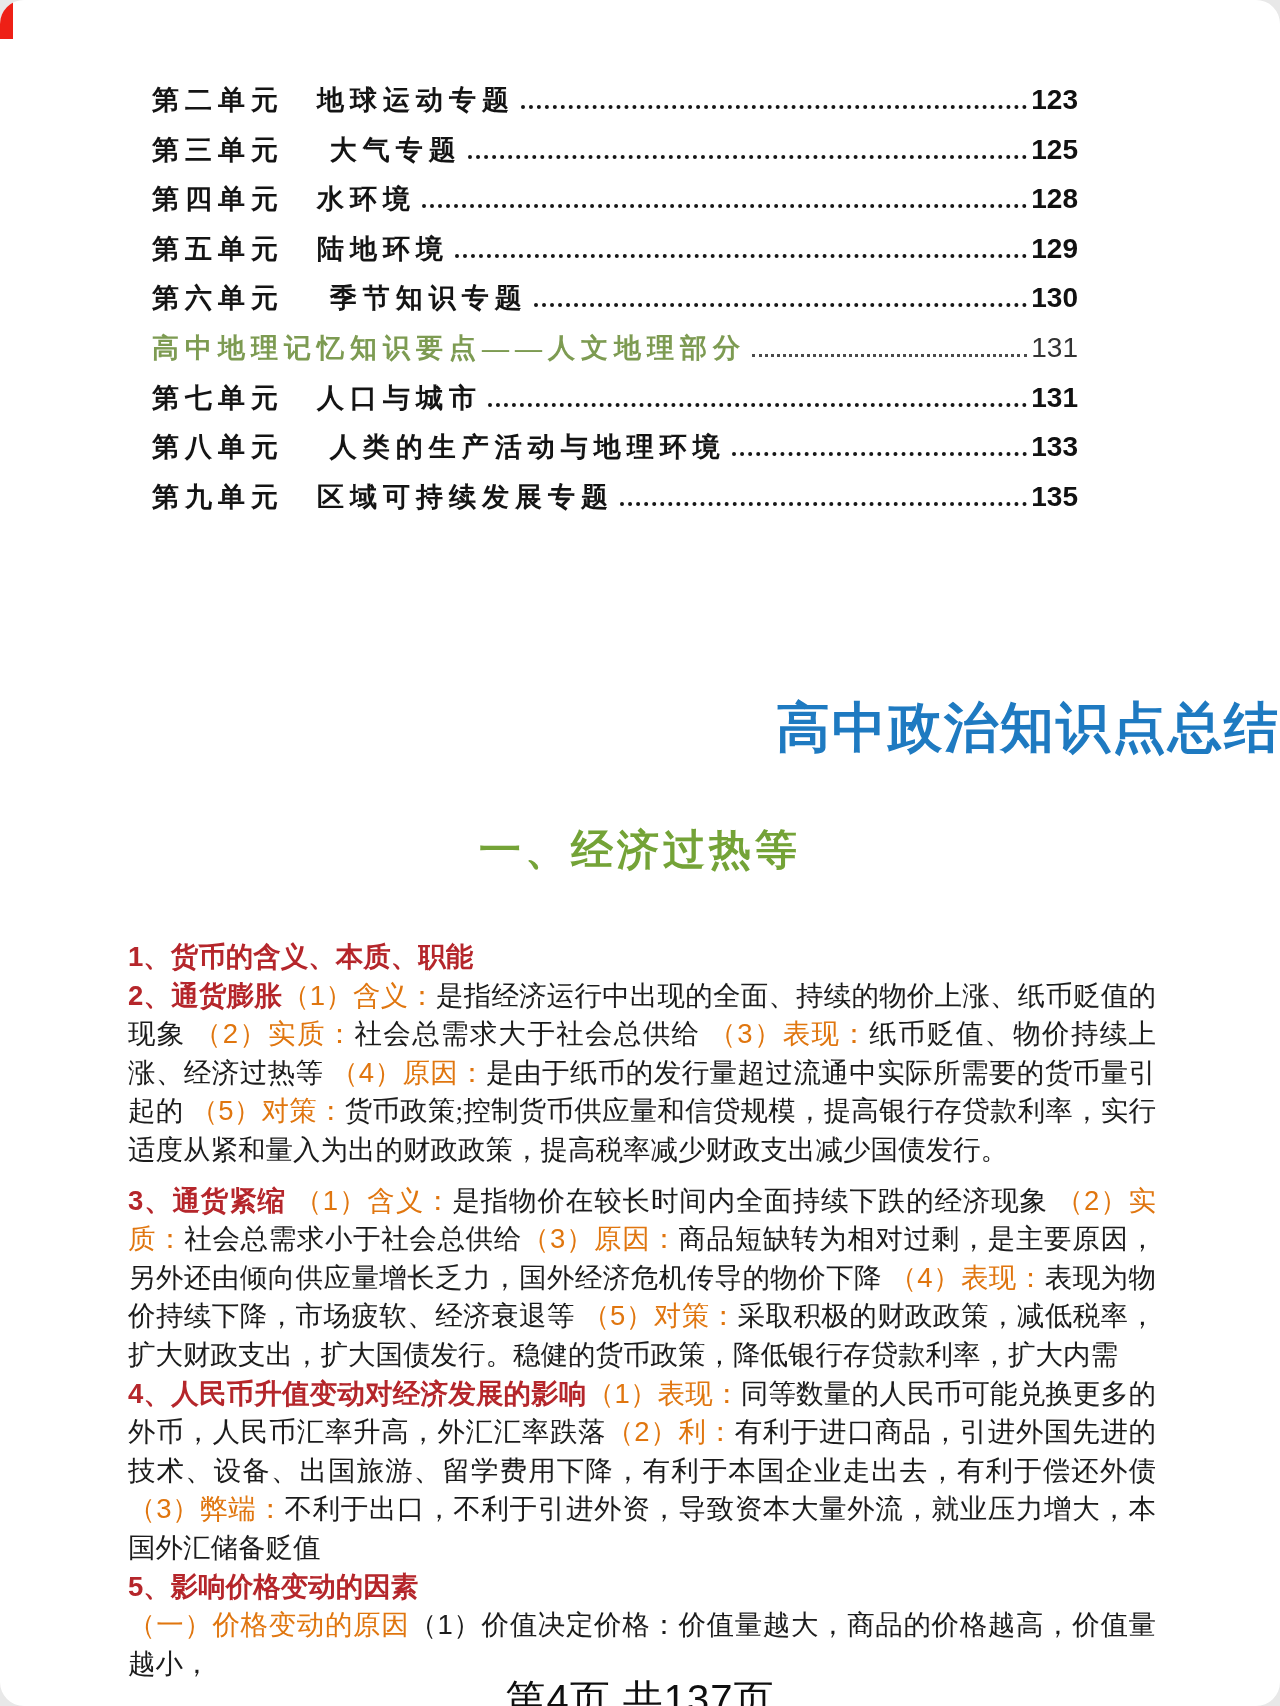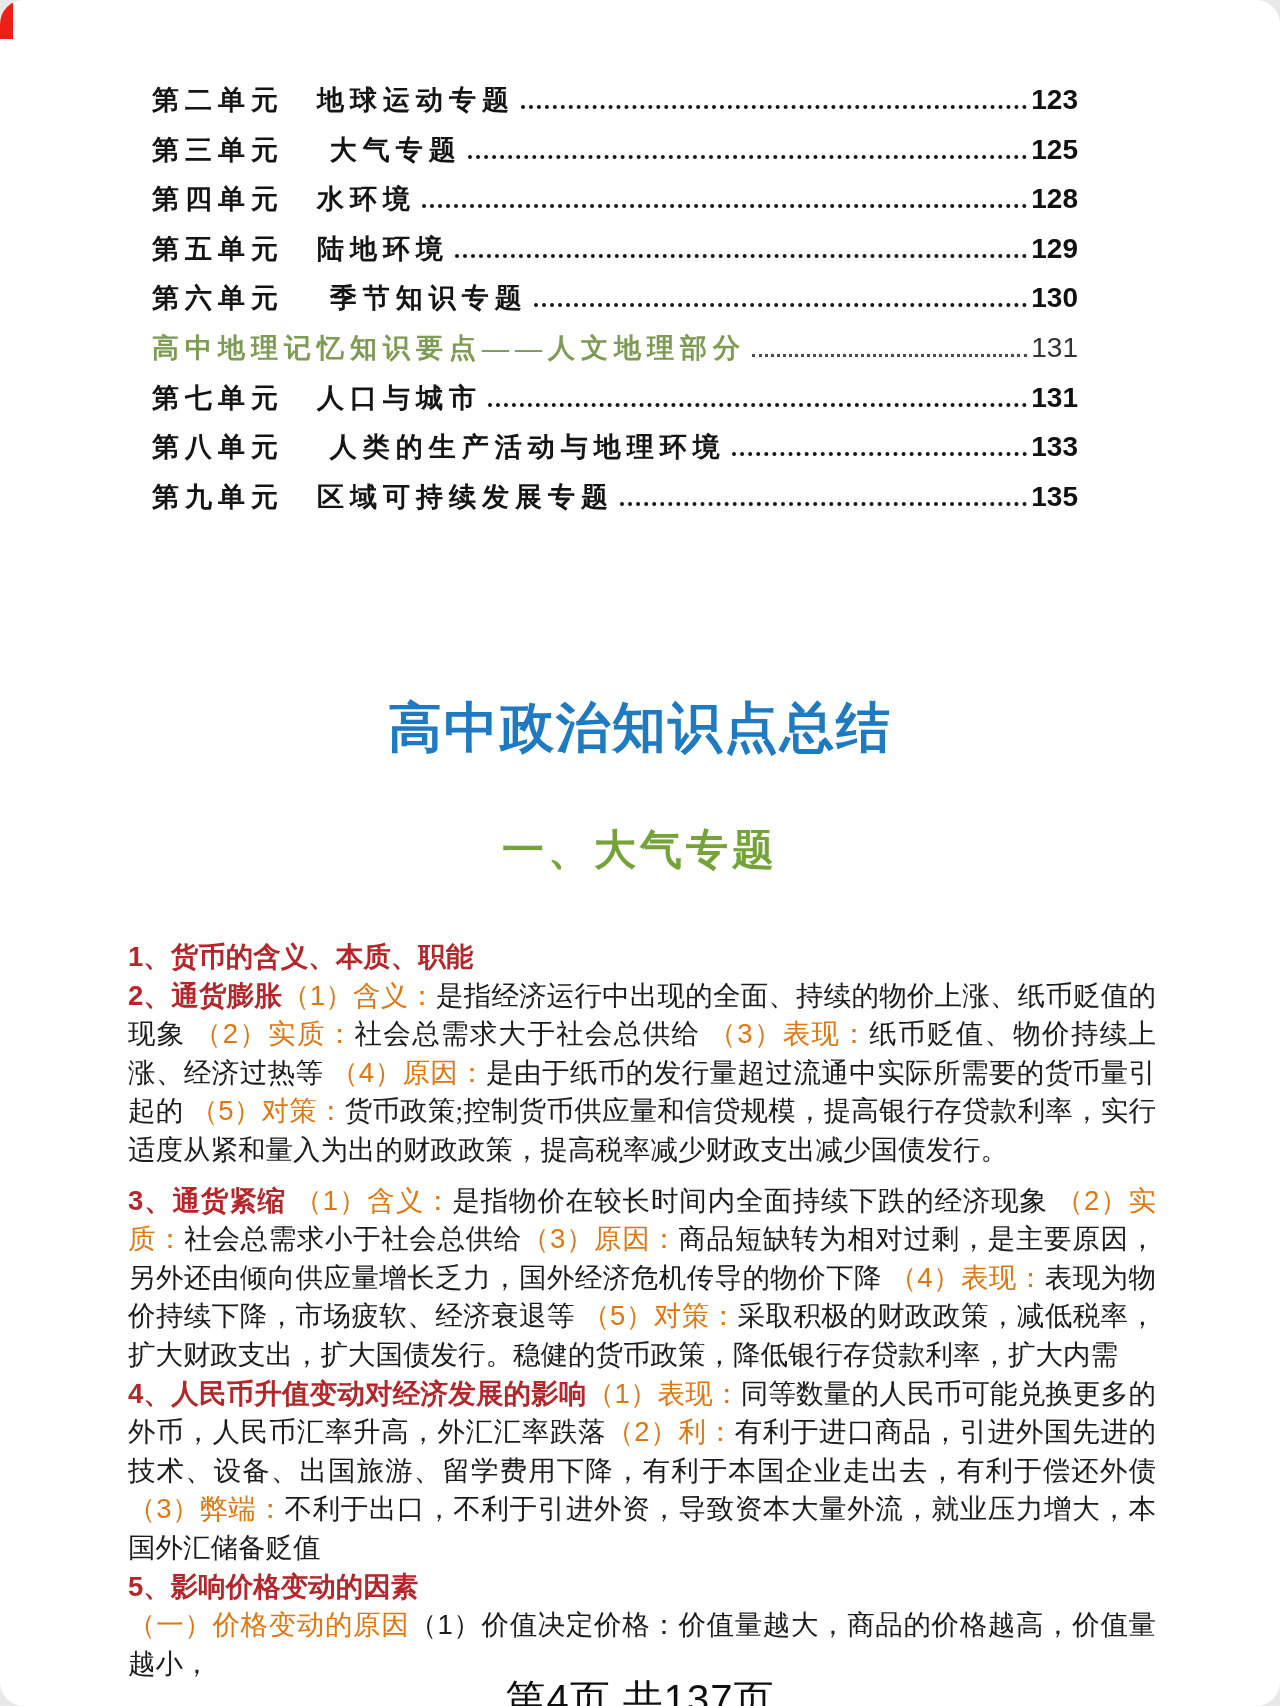--- a/index.html
+++ b/index.html
@@ -26,21 +26,21 @@
   .toc-page{
     flex:0 0 auto;font-family:"Liberation Sans",sans-serif;
     font-weight:700;font-size:28px;letter-spacing:0;color:#111;
   }
   .toc-row.green .toc-label{color:var(--toc-green,#7d9b52);}
   .toc-row.green .toc-leader{border-bottom:3px dotted #4a4a4a;margin-bottom:7px;}
   .toc-row.green .toc-page{font-weight:400;color:#333;}
 
   
   .doc-title{
-    position:absolute;left:0;top:692px;width:100%;text-align:center;
+    position:absolute;left:0;top:692px;width:100%;text-align:right;
     font-size:54px;font-weight:700;letter-spacing:2px;color:var(--blue,#1e7ac1);
   }
   .section-heading{
     position:absolute;left:0;top:822px;width:100%;text-align:center;
     font-size:42px;font-weight:700;letter-spacing:4px;color:var(--green,#74a337);
   }
 
   
   .body-text{
     position:absolute;left:128px;top:938px;width:1028px;
@@ -110,21 +110,21 @@
       </div>
       <div class="toc-row">
         <span class="toc-label">第九单元　区域可持续发展专题</span>
         <span class="toc-leader"></span>
         <span class="toc-page">135</span>
       </div>
     </div>
 
   <div class="doc-title">高中政治知识点总结</div>
 
-  <div class="section-heading">一、大气专题</div>
+  <div class="section-heading">一、经济过热等</div>
 
   <div class="body-text">
       <p><span class="r-red">1、货币的含义、本质、职能</span></p>
       <p><span class="r-red">2、通货膨胀</span><span class="r-org">（1）含义：</span><span class="r-blk">是指经济运行中出现的全面、持续的物价上涨、纸币贬值的现象 </span><span class="r-org">（2）实质：</span><span class="r-blk">社会总需求大于社会总供给 </span><span class="r-org">（3）表现：</span><span class="r-blk">纸币贬值、物价持续上涨、经济过热等 </span><span class="r-org">（4）原因：</span><span class="r-blk">是由于纸币的发行量超过流通中实际所需要的货币量引起的 </span><span class="r-org">（5）对策：</span><span class="r-blk">货币政策;控制货币供应量和信贷规模，提高银行存贷款利率，实行适度从紧和量入为出的财政政策，提高税率减少财政支出减少国债发行。</span></p>
       <p><span class="r-red">3、通货紧缩</span><span class="r-org"> （1）含义：</span><span class="r-blk">是指物价在较长时间内全面持续下跌的经济现象 </span><span class="r-org">（2）实质：</span><span class="r-blk">社会总需求小于社会总供给</span><span class="r-org">（3）原因：</span><span class="r-blk">商品短缺转为相对过剩，是主要原因，另外还由倾向供应量增长乏力，国外经济危机传导的物价下降 </span><span class="r-org">（4）表现：</span><span class="r-blk">表现为物价持续下降，市场疲软、经济衰退等 </span><span class="r-org">（5）对策：</span><span class="r-blk">采取积极的财政政策，减低税率，扩大财政支出，扩大国债发行。稳健的货币政策，降低银行存贷款利率，扩大内需</span></p>
       <p><span class="r-red">4、人民币升值变动对经济发展的影响</span><span class="r-org">（1）表现：</span><span class="r-blk">同等数量的人民币可能兑换更多的外币，人民币汇率升高，外汇汇率跌落</span><span class="r-org">（2）利：</span><span class="r-blk">有利于进口商品，引进外国先进的技术、设备、出国旅游、留学费用下降，有利于本国企业走出去，有利于偿还外债 </span><span class="r-org">（3）弊端：</span><span class="r-blk">不利于出口，不利于引进外资，导致资本大量外流，就业压力增大，本国外汇储备贬值</span></p>
       <p><span class="r-red">5、影响价格变动的因素</span></p>
       <p><span class="r-org">（一）价格变动的原因</span><span class="r-bb">（1）价值决定价格：</span><span class="r-blk">价值量越大，商品的价格越高，价值量越小，</span></p>
     </div>
 

